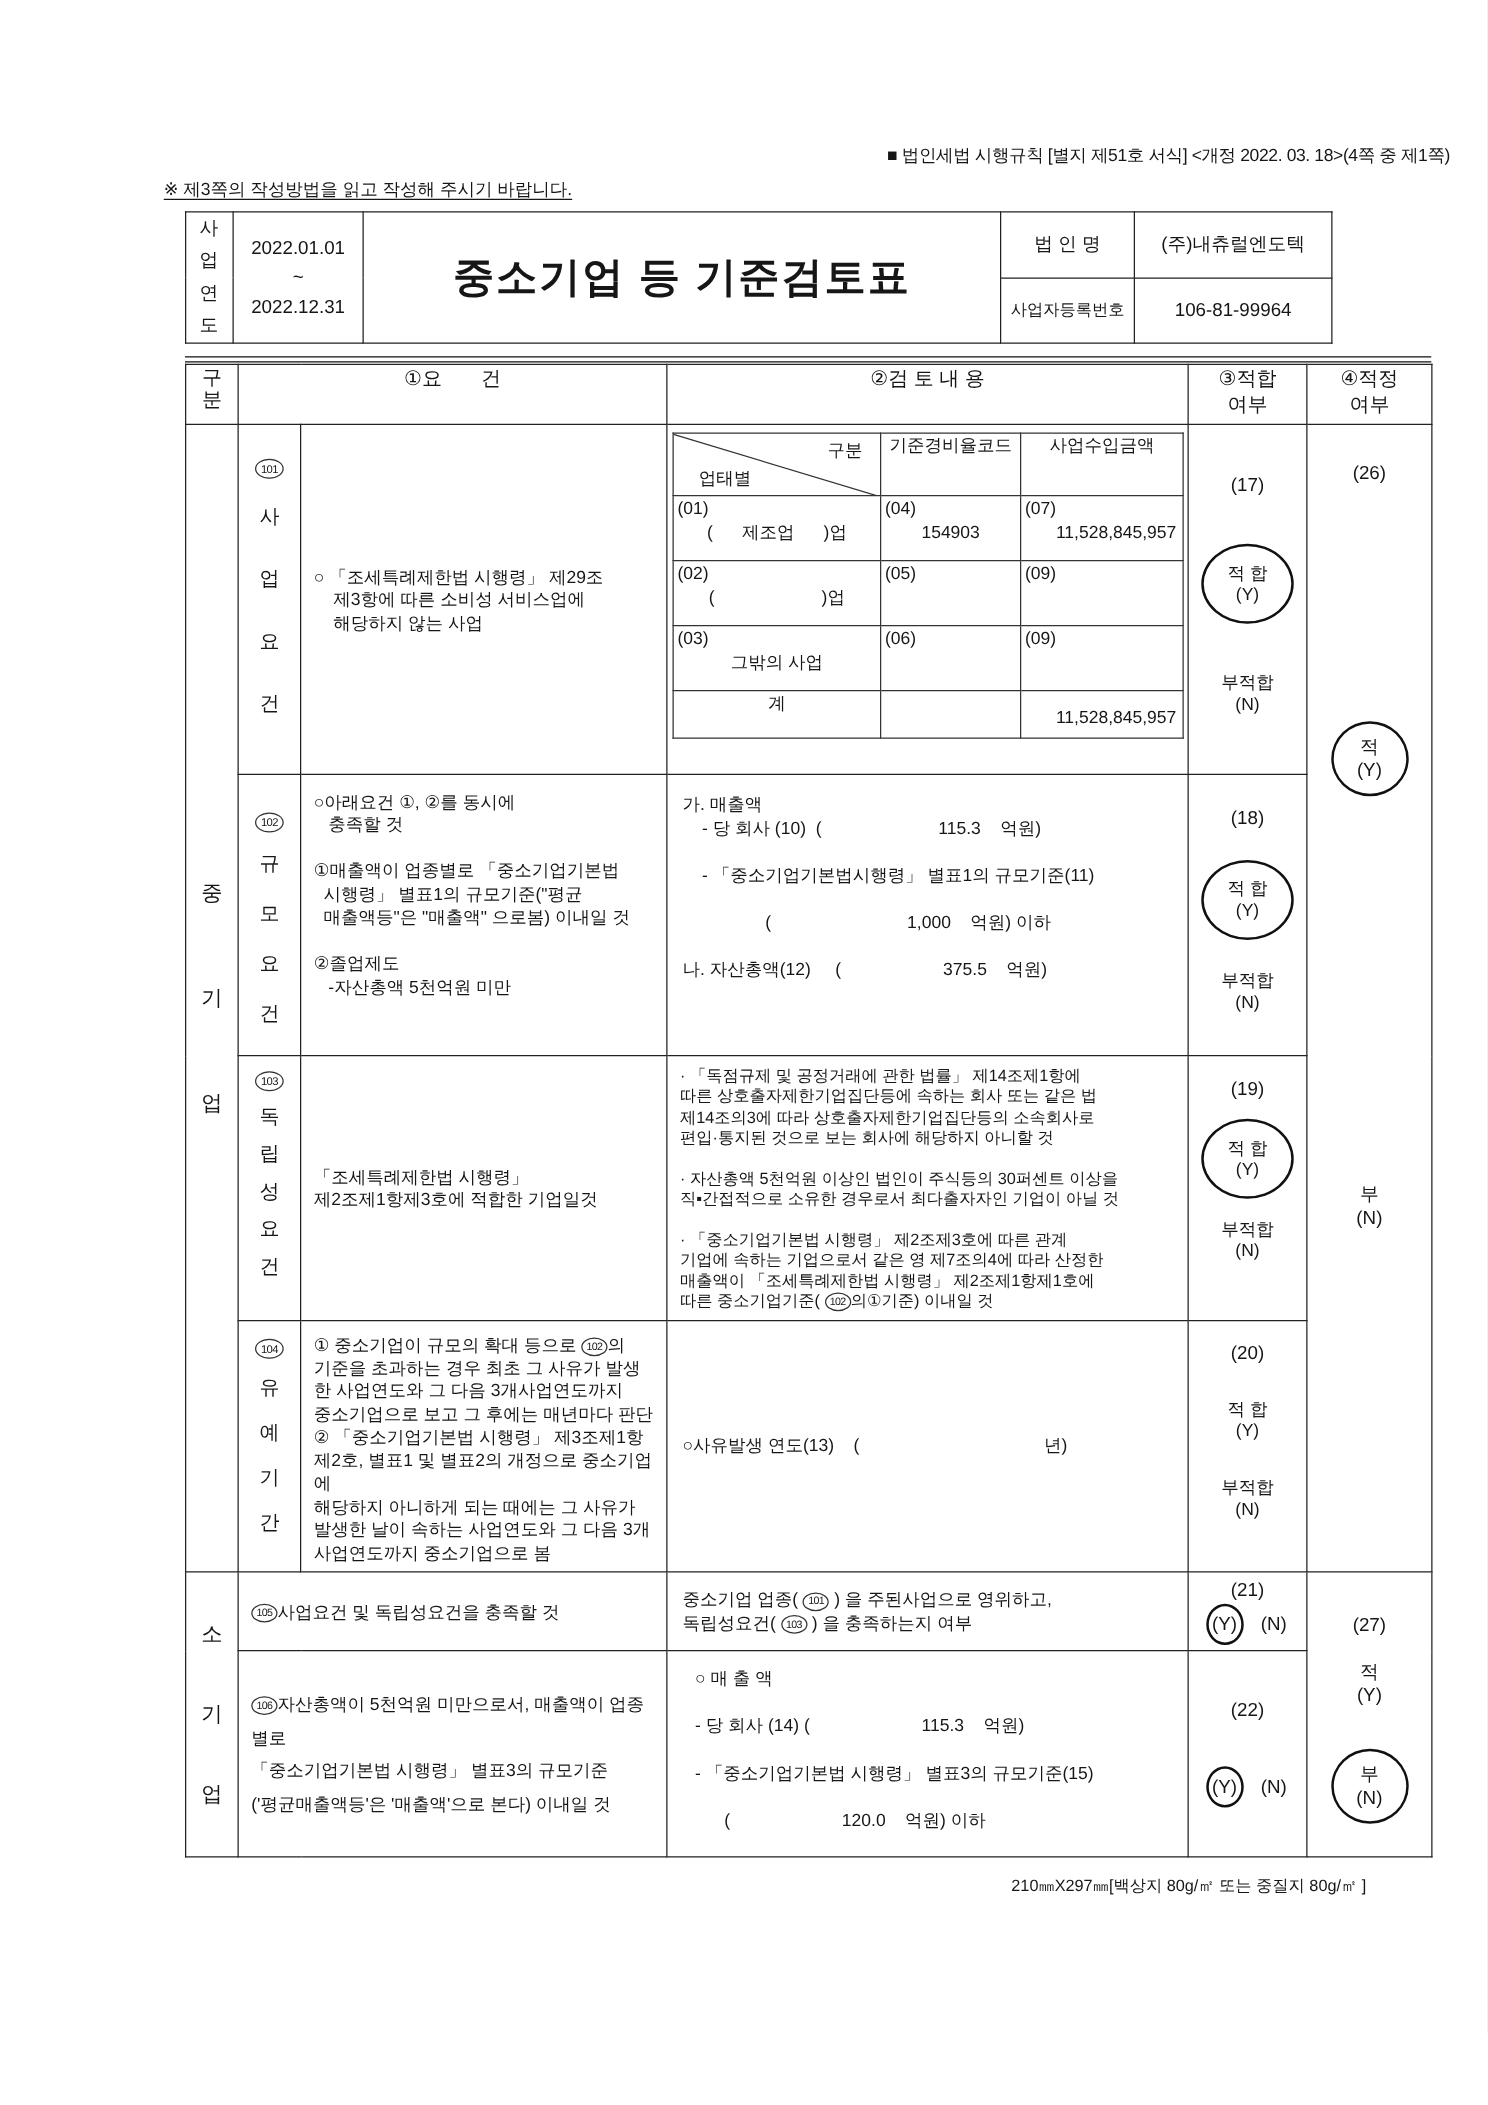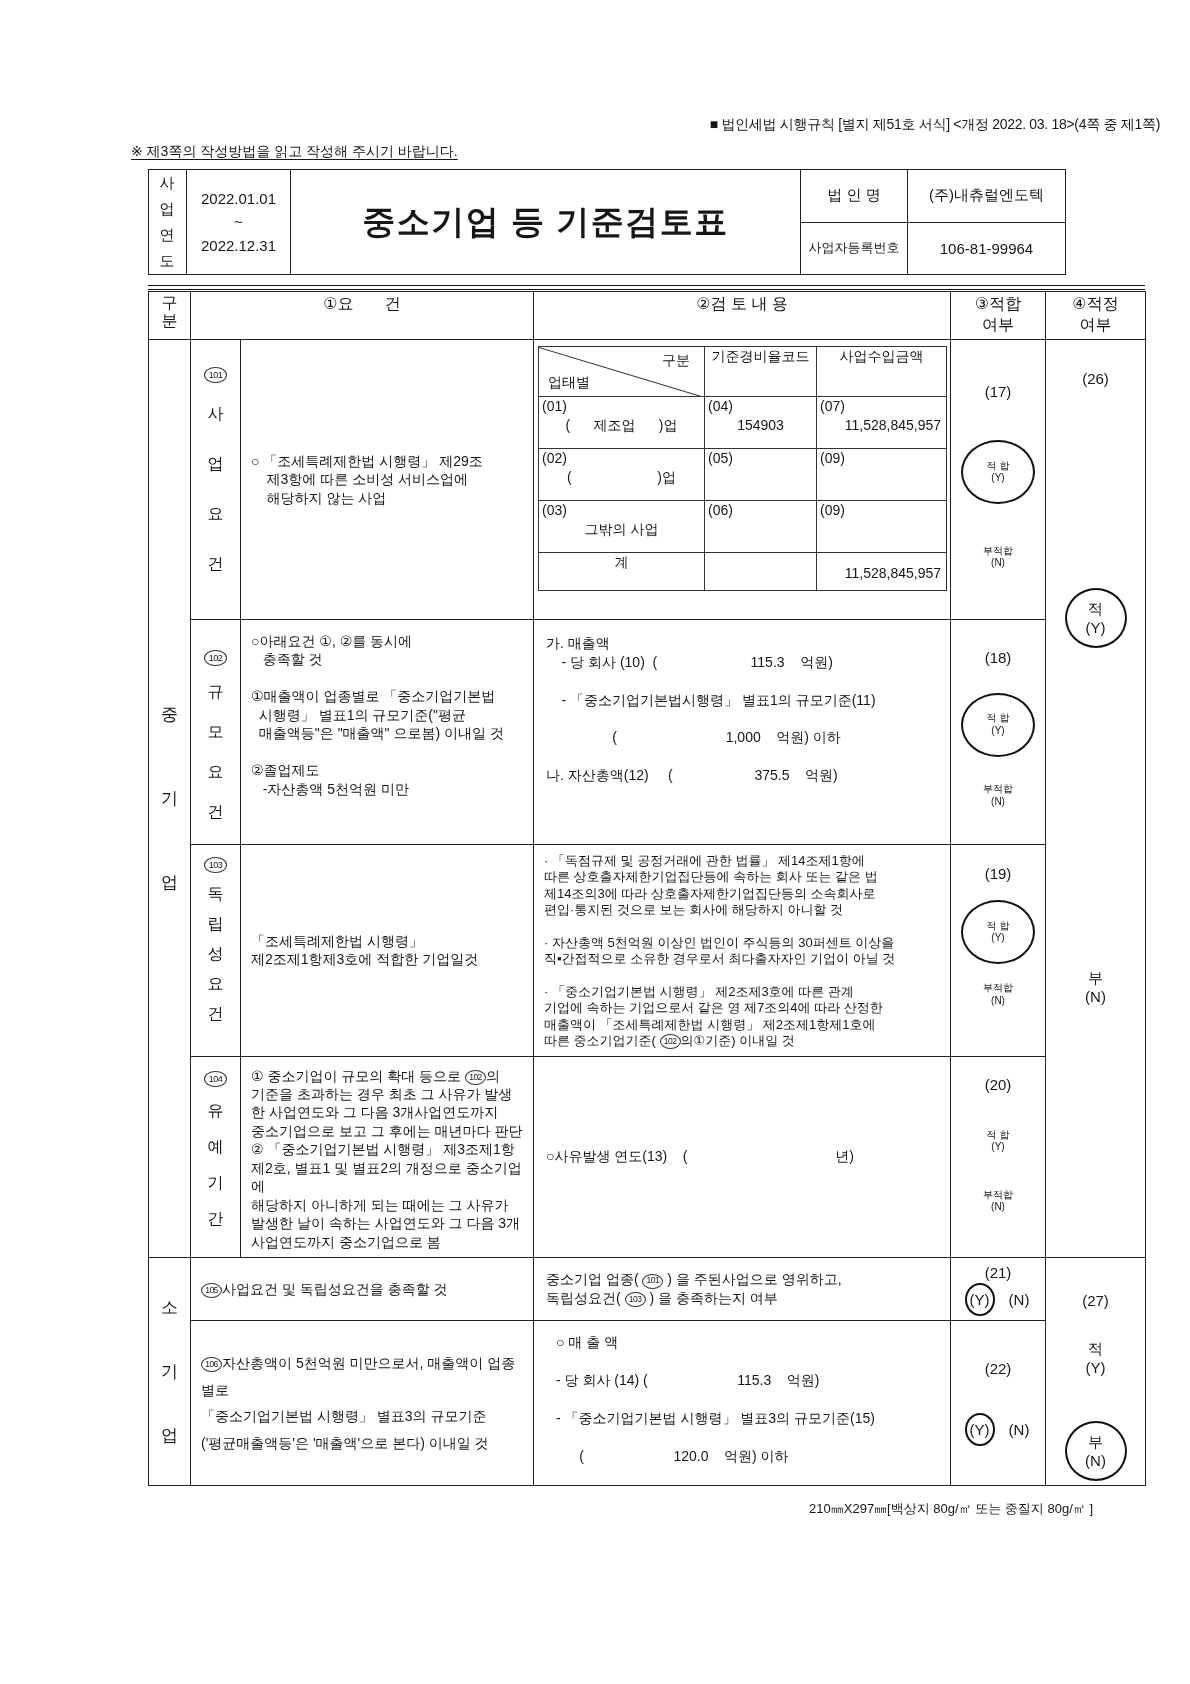--- a/index.html
+++ b/index.html
@@ -50,40 +50,40 @@
   .req-text{font-size:14px;line-height:1.32;padding:4px 2px 4px 8px;}
   .content-text{font-size:14px;line-height:1.35;padding:4px 2px 4px 10px;}
   .content-dense{font-size:13px;line-height:1.26;padding:6px 2px 4px 8px;}
   
   .biz-table{border-collapse:collapse;table-layout:fixed;width:408px;margin:4px 0 0 2px;border:1px solid #222;}
   .biz-table td{border:1px solid #333;padding:1px 3px;font-size:14px;vertical-align:top;}
   tr.bhead{height:50px;} tr.bdata{height:52px;} tr.btotal{height:38px;}
   .diag{position:relative;overflow:hidden;}
   .diag-line{position:absolute;top:0;left:0;width:174px;height:0;border-top:1px solid #333;transform-origin:0 0;transform:rotate(16.8deg);}
   .diag-top{position:absolute;top:5px;right:14px;}
-  .diag-bottom{position:absolute;bottom:4px;left:9px;}
+  .diag-bottom{position:absolute;bottom:4px;left:20px;}
   .biz-colhead{text-align:center;vertical-align:middle;}
   .biz-no{text-align:left;}
   .biz-val-center{text-align:center;margin-top:3px;}
   .biz-val-right{text-align:right;margin-top:3px;padding-right:2px;}
   .biz-total-label{text-align:center;vertical-align:middle;}
   
   .fit-wrap{display:flex;flex-direction:column;align-items:center;justify-content:space-evenly;}
   .fw101{height:268px;} .fw102{height:213px;} .fw103{height:178px;} .fw104{height:173px;}
   .fit-code{font-size:15px;text-align:center;}
-  .fit-yes,.fit-no{font-size:10px;text-align:center;line-height:1.25;white-space:pre-wrap;}
+  .fit-yes,.fit-no{font-size:14px;text-align:center;line-height:1.25;white-space:pre-wrap;}
   .fit-yes{display:flex;align-items:center;justify-content:center;width:70px;height:60px;}
   .fit-yes.circled{border:2px solid #111;border-radius:50%;}
   .fit-compact{display:flex;flex-direction:column;align-items:center;justify-content:center;height:100%;padding-top:2px;}
   .fw105{height:56px;} .fw106{height:155px;justify-content:space-evenly;}
   .yn-row{display:flex;align-items:center;gap:12px;margin-top:2px;}
   .yn{font-size:15px;padding:4px 2px;}
   .yn.circled{border:2px solid #111;border-radius:50%;padding:6px 3px;}
   
-  .proper-wrap{display:flex;flex-direction:column;align-items:center;gap:11px;}
+  .proper-wrap{display:flex;flex-direction:column;align-items:center;}
   .proper-y,.proper-n{font-size:15px;text-align:center;line-height:1.3;white-space:pre-wrap;
     display:flex;align-items:center;justify-content:center;width:58px;height:56px;}
   .proper-y.circled,.proper-n.circled{border:2px solid #111;border-radius:50%;}
   .pmid .fit-code{margin-top:28px;}
   .pmid .proper-y{margin-top:190px;}
   .pmid .proper-n{margin-top:300px;}
   .psmall .fit-code{margin-top:32px;}
   .psmall .proper-y{margin-top:10px;}
   .psmall .proper-n{margin-top:24px;}
   .footer{width:997px;margin:14px 0 0 17px;text-align:right;font-size:13px;padding-right:52px;box-sizing:border-box;}

